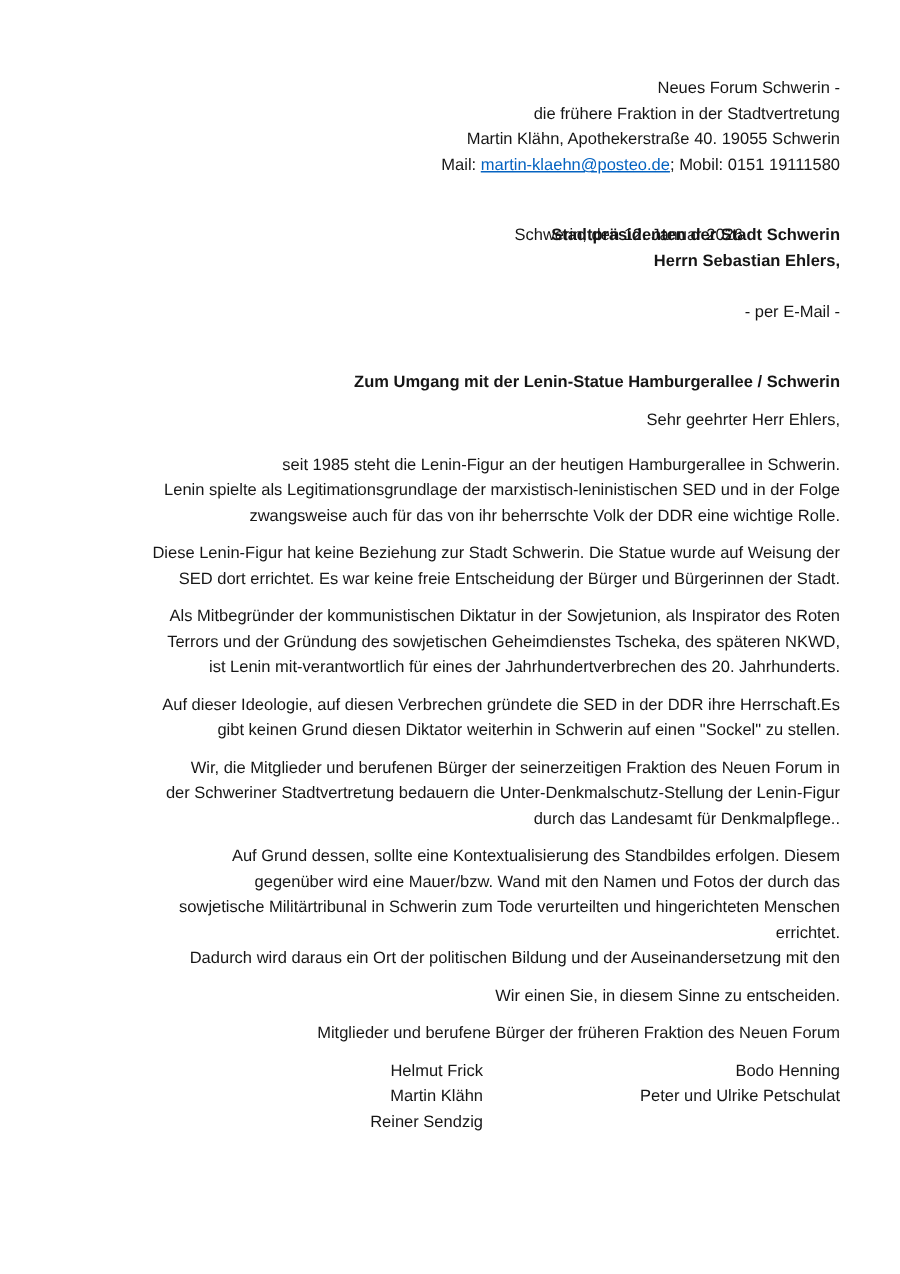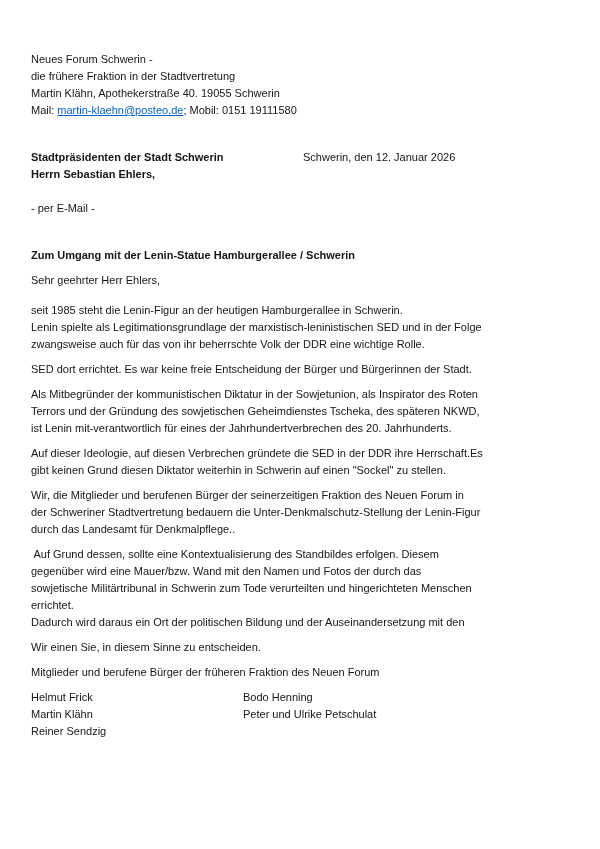--- a/index.html
+++ b/index.html
@@ -13,21 +13,22 @@
     height: 849px;
     background: #ffffff;
     overflow: hidden;
     font-family: "Liberation Sans", "DejaVu Sans", sans-serif;
     font-size: 11px;
     line-height: 17px;
     color: #161616;
     -webkit-font-smoothing: antialiased;
   }
   .content {
-    padding: 51px 40px 0 31px;
+    padding: 51px 40px 0 71px;
+    text-align: right;
   }
   .line {
     white-space: pre;
   }
   .bold { font-weight: 700; }
 
   .sender-block { margin: 0 0 30px 0; }
 
   .recipient-row { position: relative; }
   .date {
@@ -42,21 +43,21 @@
 
   .subject-line { margin-top: 30px; font-weight: 700; }
 
   .salutation { margin-top: 8px; }
 
   .body-block { margin-top: 13px; }
   .para { margin: 0 0 8px 0; }
 
   .closing-line { margin: 0 0 8px 0; }
 
-  .sig-columns { display: flex; }
+  .sig-columns { display: flex; margin-left: 39px; }
   .sig-col-left { width: 212px; }
   .sig-col-right { flex: 1; }
 
   a.email-link {
     color: #0563c1;
     text-decoration: underline;
     cursor: pointer;
   }
 </style>
 </head>
@@ -86,20 +87,21 @@
 
     <div class="body-block">
 
       <div class="para">
         <div class="line">seit 1985 steht die Lenin-Figur an der heutigen Hamburgerallee in Schwerin.</div>
         <div class="line">Lenin spielte als Legitimationsgrundlage der marxistisch-leninistischen SED und in der Folge</div>
         <div class="line">zwangsweise auch für das von ihr beherrschte Volk der DDR eine wichtige Rolle.</div>
       </div>
 
       <div class="para">
+        <div class="line">Diese Lenin-Figur hat keine Beziehung zur Stadt Schwerin. Die Statue wurde auf Weisung der</div>
         <div class="line">SED dort errichtet. Es war keine freie Entscheidung der Bürger und Bürgerinnen der Stadt.</div>
       </div>
 
       <div class="para">
         <div class="line">Als Mitbegründer der kommunistischen Diktatur in der Sowjetunion, als Inspirator des Roten</div>
         <div class="line">Terrors und der Gründung des sowjetischen Geheimdienstes Tscheka, des späteren NKWD,</div>
         <div class="line">ist Lenin mit-verantwortlich für eines der Jahrhundertverbrechen des 20. Jahrhunderts.</div>
       </div>
 
       <div class="para">

